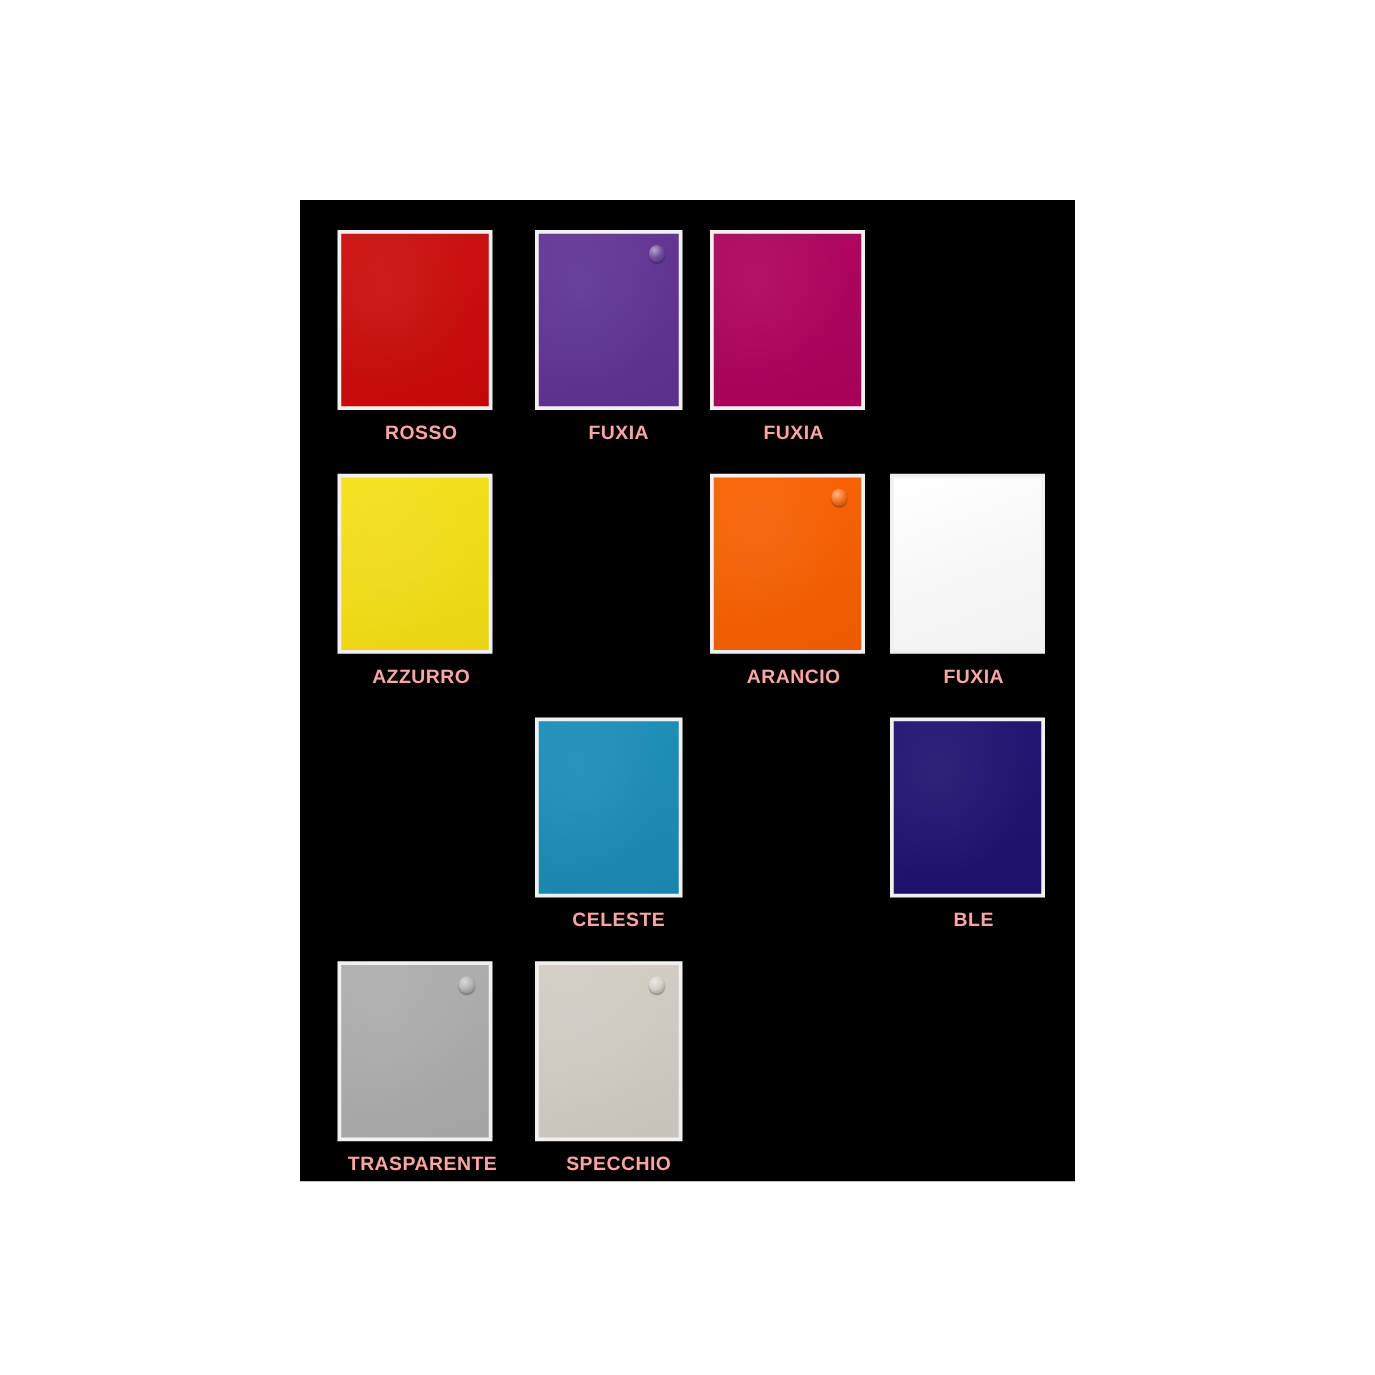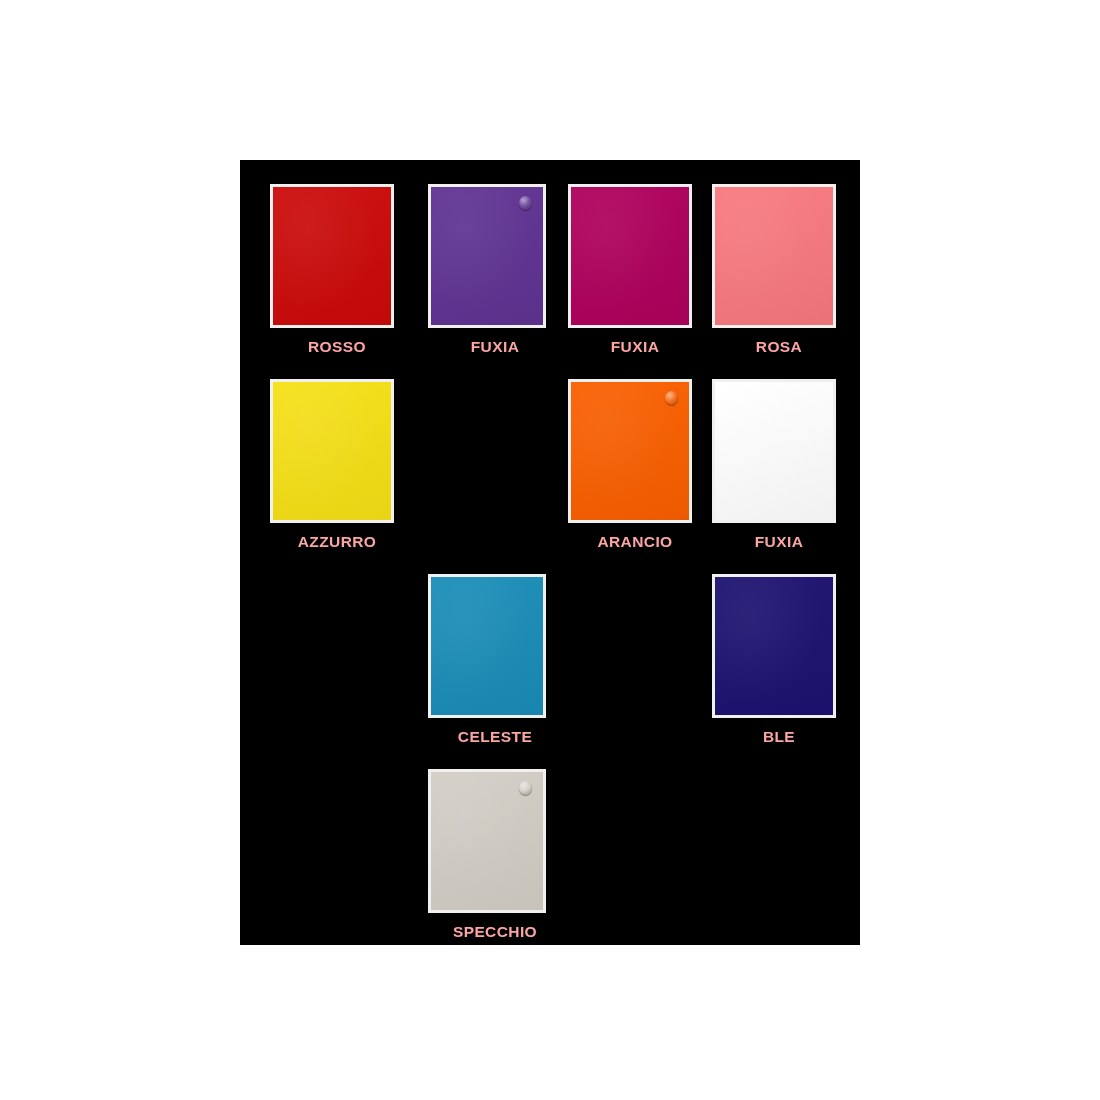--- a/index.html
+++ b/index.html
@@ -131,26 +131,20 @@
             </div>
           </div>
           <div class="caption">FUXIA</div>
         </div>
         <div class="swatch-cell" style="left: 328px; top: 10px;">
           <div class="tile-frame" style="width: 124px;">
             <div class="tile" title="FUXIA" style="background: rgb(175, 0, 92);"></div>
           </div>
           <div class="caption">FUXIA</div>
         </div>
-        <div class="swatch-cell" style="left: 472px; top: 10px;">
-          <div class="tile-frame" style="width: 124px;">
-            <div class="tile" title="ROSA" style="background: rgb(248, 121, 126);"></div>
-          </div>
-          <div class="caption">ROSA</div>
-        </div>
         <div class="swatch-cell" style="left: 30px; top: 205px;">
           <div class="tile-frame" style="width: 124px;">
             <div class="tile" title="GIALLO" style="background: rgb(246, 224, 22);"></div>
           </div>
           <div class="caption">AZZURRO</div>
         </div>
         <div class="swatch-cell" style="left: 328px; top: 205px;">
           <div class="tile-frame" style="width: 124px;">
             <div class="tile" title="ARANCIO" style="background: rgb(250, 95, 0);">
               <span class="nub"></span>
@@ -169,20 +163,28 @@
             <div class="tile" title="CELESTE" style="background: rgb(26, 141, 184);"></div>
           </div>
           <div class="caption">CELESTE</div>
         </div>
         <div class="swatch-cell" style="left: 472px; top: 400px;">
           <div class="tile-frame" style="width: 124px;">
             <div class="tile" title="BLE" style="background: rgb(28, 18, 112);"></div>
           </div>
           <div class="caption">BLE</div>
         </div>
+        <div class="swatch-cell" style="left: 30px; top: 595px;">
+          <div class="tile-frame" style="width: 124px;">
+            <div class="tile" title="TRASPARENTE" style="background: rgb(173, 173, 173);">
+              <span class="nub"></span>
+            </div>
+          </div>
+          <div class="caption wide">TRASPARENTE</div>
+        </div>
         <div class="swatch-cell" style="left: 188px; top: 595px;">
           <div class="tile-frame narrow" style="width: 118px;">
             <div class="tile" title="SPECCHIO" style="background: rgb(210, 206, 198);">
               <span class="nub"></span>
             </div>
           </div>
           <div class="caption">SPECCHIO</div>
         </div>
       </div>
   </div>

